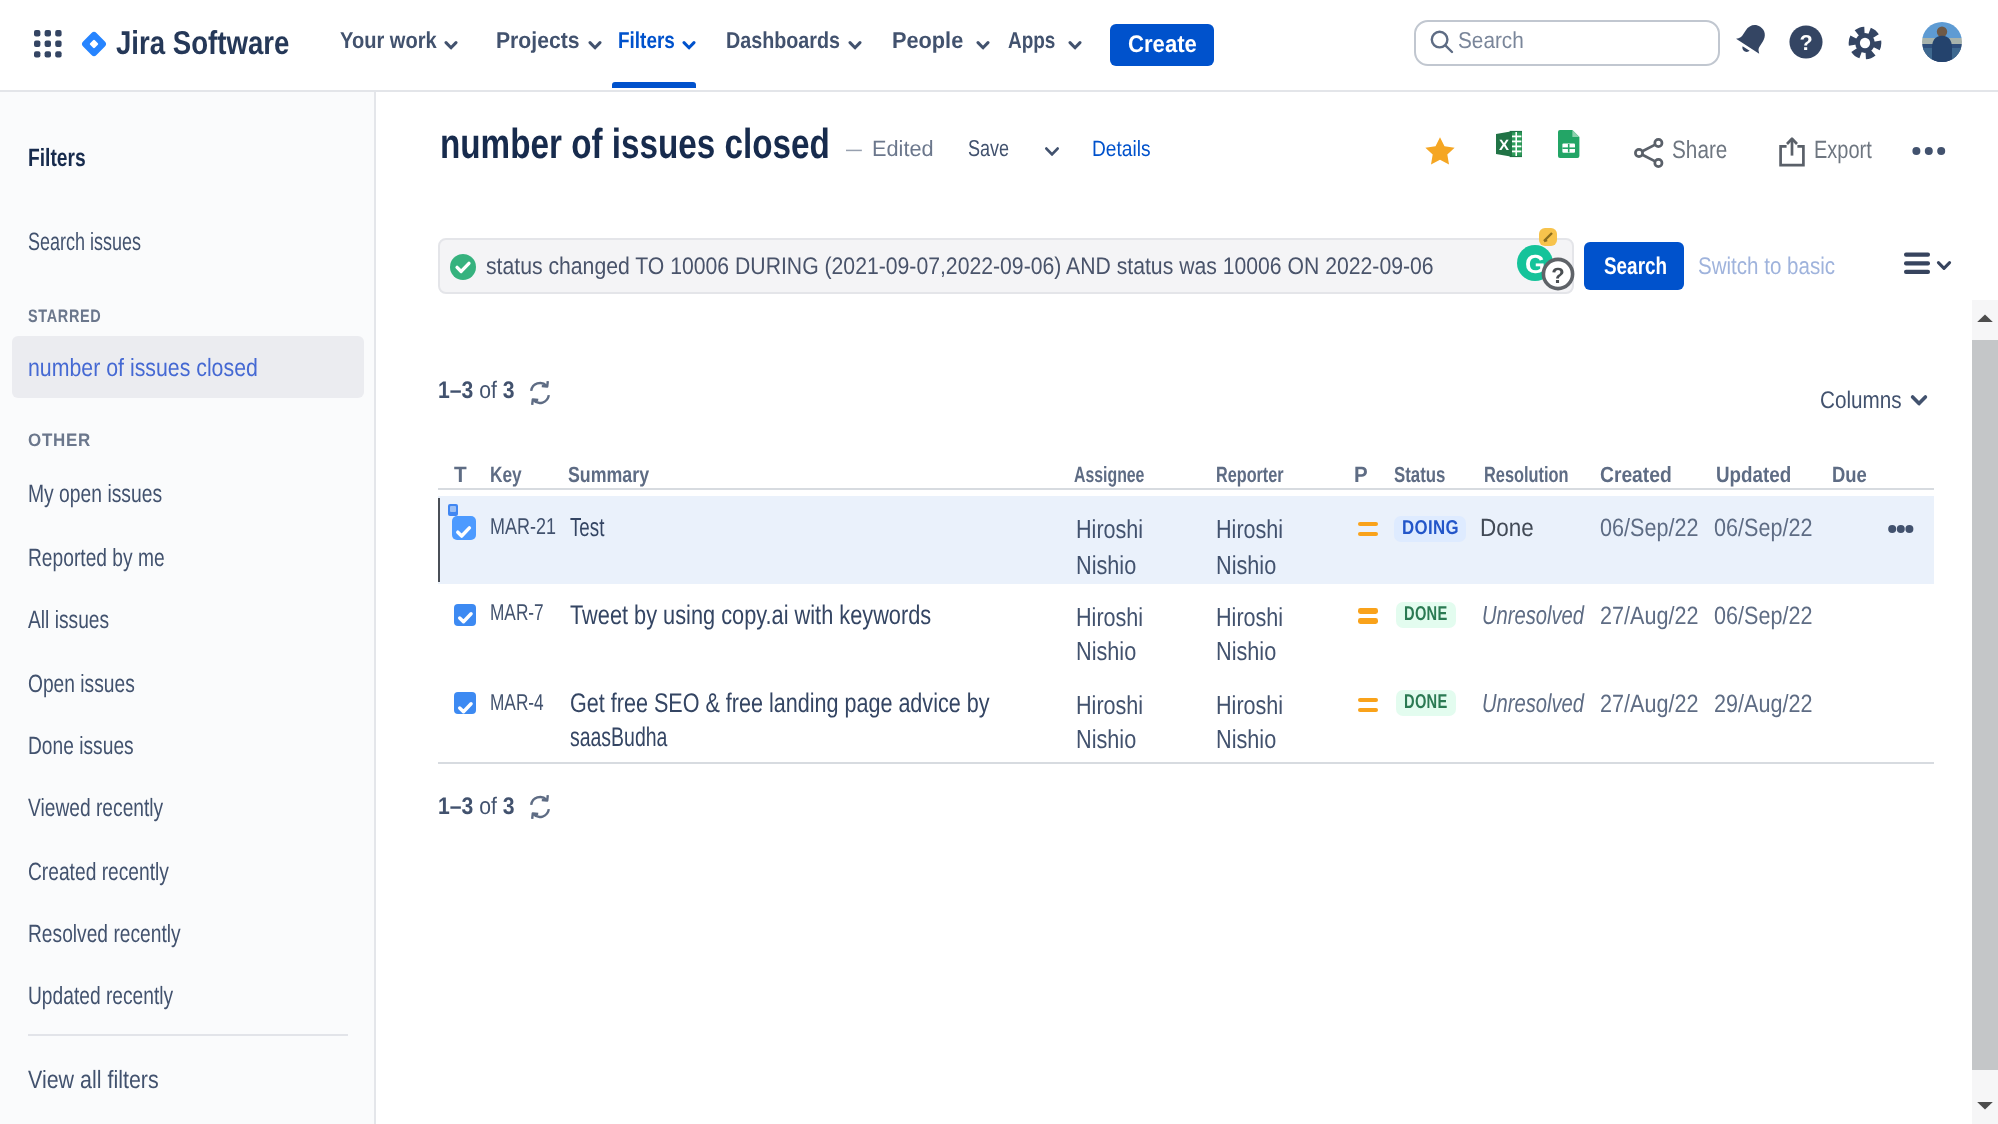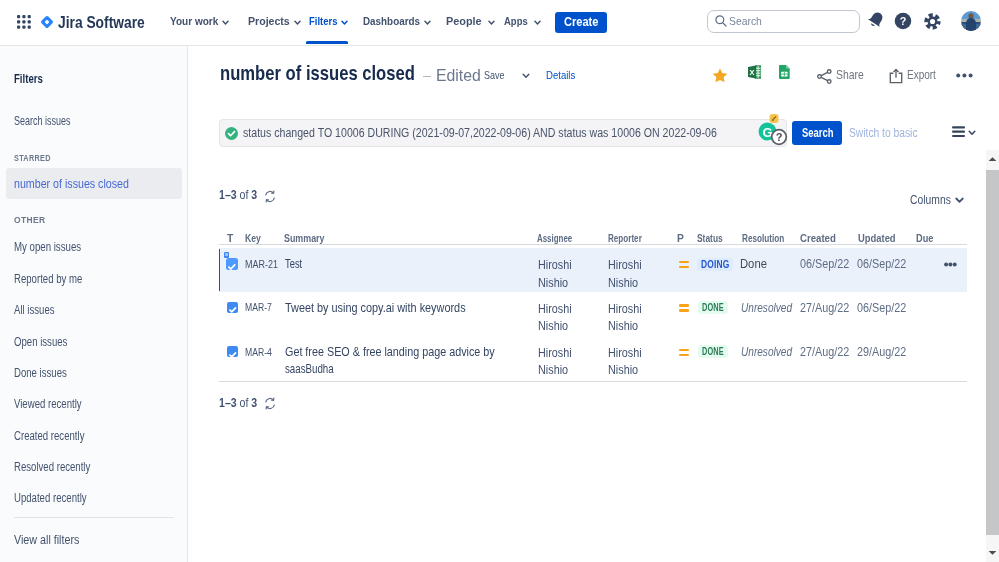--- a/index.html
+++ b/index.html
@@ -240,21 +240,21 @@
 <div class="t" id="n1" style="left:169.5px;top:16.2px;font-size:11.5px;font-weight:600;color:#42526E;line-height:11.5px;transform:scaleX(0.8727);">Your work</div>
 <div class="t" id="n2" style="left:247.5px;top:16.2px;font-size:11.5px;font-weight:600;color:#42526E;line-height:11.5px;transform:scaleX(0.9200);">Projects</div>
 <div class="t" id="n3" style="left:308.9px;top:16.2px;font-size:11.5px;font-weight:600;color:#0052CC;line-height:11.5px;transform:scaleX(0.8229);">Filters</div>
 <div class="t" id="n4" style="left:363.4px;top:16.2px;font-size:11.5px;font-weight:600;color:#42526E;line-height:11.5px;transform:scaleX(0.8576);">Dashboards</div>
 <div class="t" id="n5" style="left:446.4px;top:16.2px;font-size:11.5px;font-weight:600;color:#42526E;line-height:11.5px;transform:scaleX(0.9447);">People</div>
 <div class="t" id="n6" style="left:504.4px;top:16.2px;font-size:11.5px;font-weight:600;color:#42526E;line-height:11.5px;transform:scaleX(0.8241);">Apps</div>
 <div class="t" id="cr" style="left:564px;top:16.2px;font-size:12px;font-weight:600;color:#FFFFFF;line-height:12px;transform:scaleX(0.9216);">Create</div>
 <div class="t" id="sph" style="left:728.7px;top:16.0px;font-size:11.5px;font-weight:400;color:#7A869A;line-height:11.5px;transform:scaleX(0.9028);">Search</div>
 <div class="t" id="title" style="left:220.4px;top:62.1px;font-size:21px;font-weight:600;color:#172B4D;line-height:21px;transform:scaleX(0.7915);">number of issues closed</div>
 <div class="t" id="dash" style="left:423.3px;top:70.0px;font-size:11px;font-weight:400;color:#97A0AF;line-height:11px;transform:scaleX(0.7203);">—</div>
-<div class="t" id="edited" style="left:436.3px;top:70.1px;font-size:16px;font-weight:400;color:#6B778C;line-height:11px;transform:scaleX(0.9871);">Edited</div>
+<div class="t" id="edited" style="left:436.3px;top:70.1px;font-size:11px;font-weight:400;color:#6B778C;line-height:11px;transform:scaleX(0.9871);">Edited</div>
 <div class="t" id="save" style="left:483.5px;top:69.8px;font-size:11.5px;font-weight:400;color:#42526E;line-height:11.5px;transform:scaleX(0.7846);">Save</div>
 <div class="t" id="details" style="left:545.6px;top:70.1px;font-size:11px;font-weight:400;color:#0052CC;line-height:11px;transform:scaleX(0.8706);">Details</div>
 <div class="t" id="share" style="left:836px;top:69.3px;font-size:12.5px;font-weight:400;color:#6E7680;line-height:12.5px;transform:scaleX(0.8303);">Share</div>
 <div class="t" id="export" style="left:906.9px;top:69.3px;font-size:12.5px;font-weight:400;color:#6E7680;line-height:12.5px;transform:scaleX(0.8000);">Export</div>
 <div class="t" id="jql" style="left:243.2px;top:127.2px;font-size:12px;font-weight:400;color:#49536A;line-height:12px;transform:scaleX(0.8831);">status changed TO 10006 DURING (2021-09-07,2022-09-06) AND status was 10006 ON 2022-09-06</div>
 <div class="t" id="sbtn" style="left:801.5px;top:127.2px;font-size:12px;font-weight:600;color:#FFFFFF;line-height:12px;transform:scaleX(0.7875);">Search</div>
 <div class="t" id="swb" style="left:849.2px;top:127.2px;font-size:12px;font-weight:400;color:#9FB3DC;line-height:12px;transform:scaleX(0.8562);">Switch to basic</div>
 <div class="t" id="pag1" style="left:219.1px;top:189.1px;font-size:12px;font-weight:400;color:#42526E;line-height:12px;transform:scaleX(0.8814);"><b>1–3</b> of <b>3</b></div>
 <div class="t" id="cols" style="left:910.3px;top:193.5px;font-size:12px;font-weight:400;color:#42526E;line-height:12px;transform:scaleX(0.8617);">Columns</div>
 <div class="t" id="h1" style="left:226.5px;top:232.6px;font-size:11px;font-weight:600;color:#5E6C84;line-height:11px;transform:scaleX(0.9429);">T</div>

